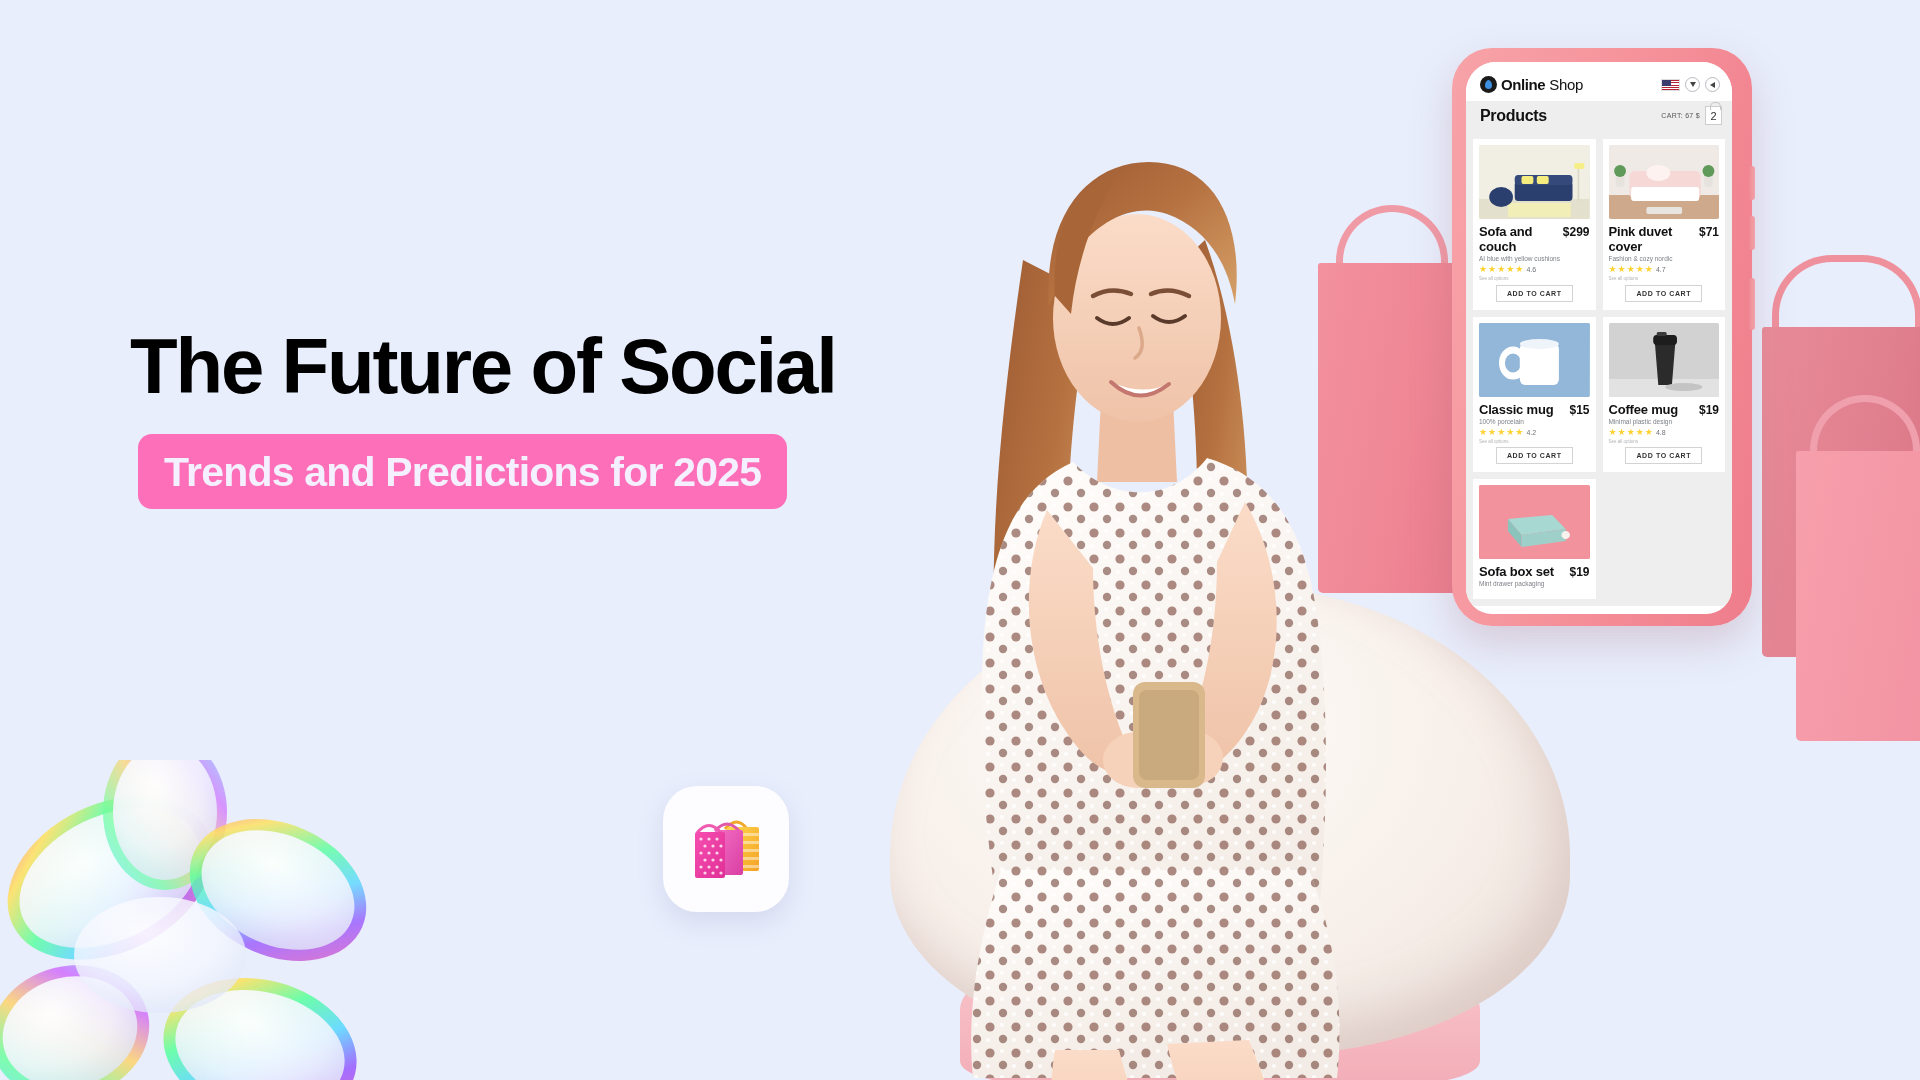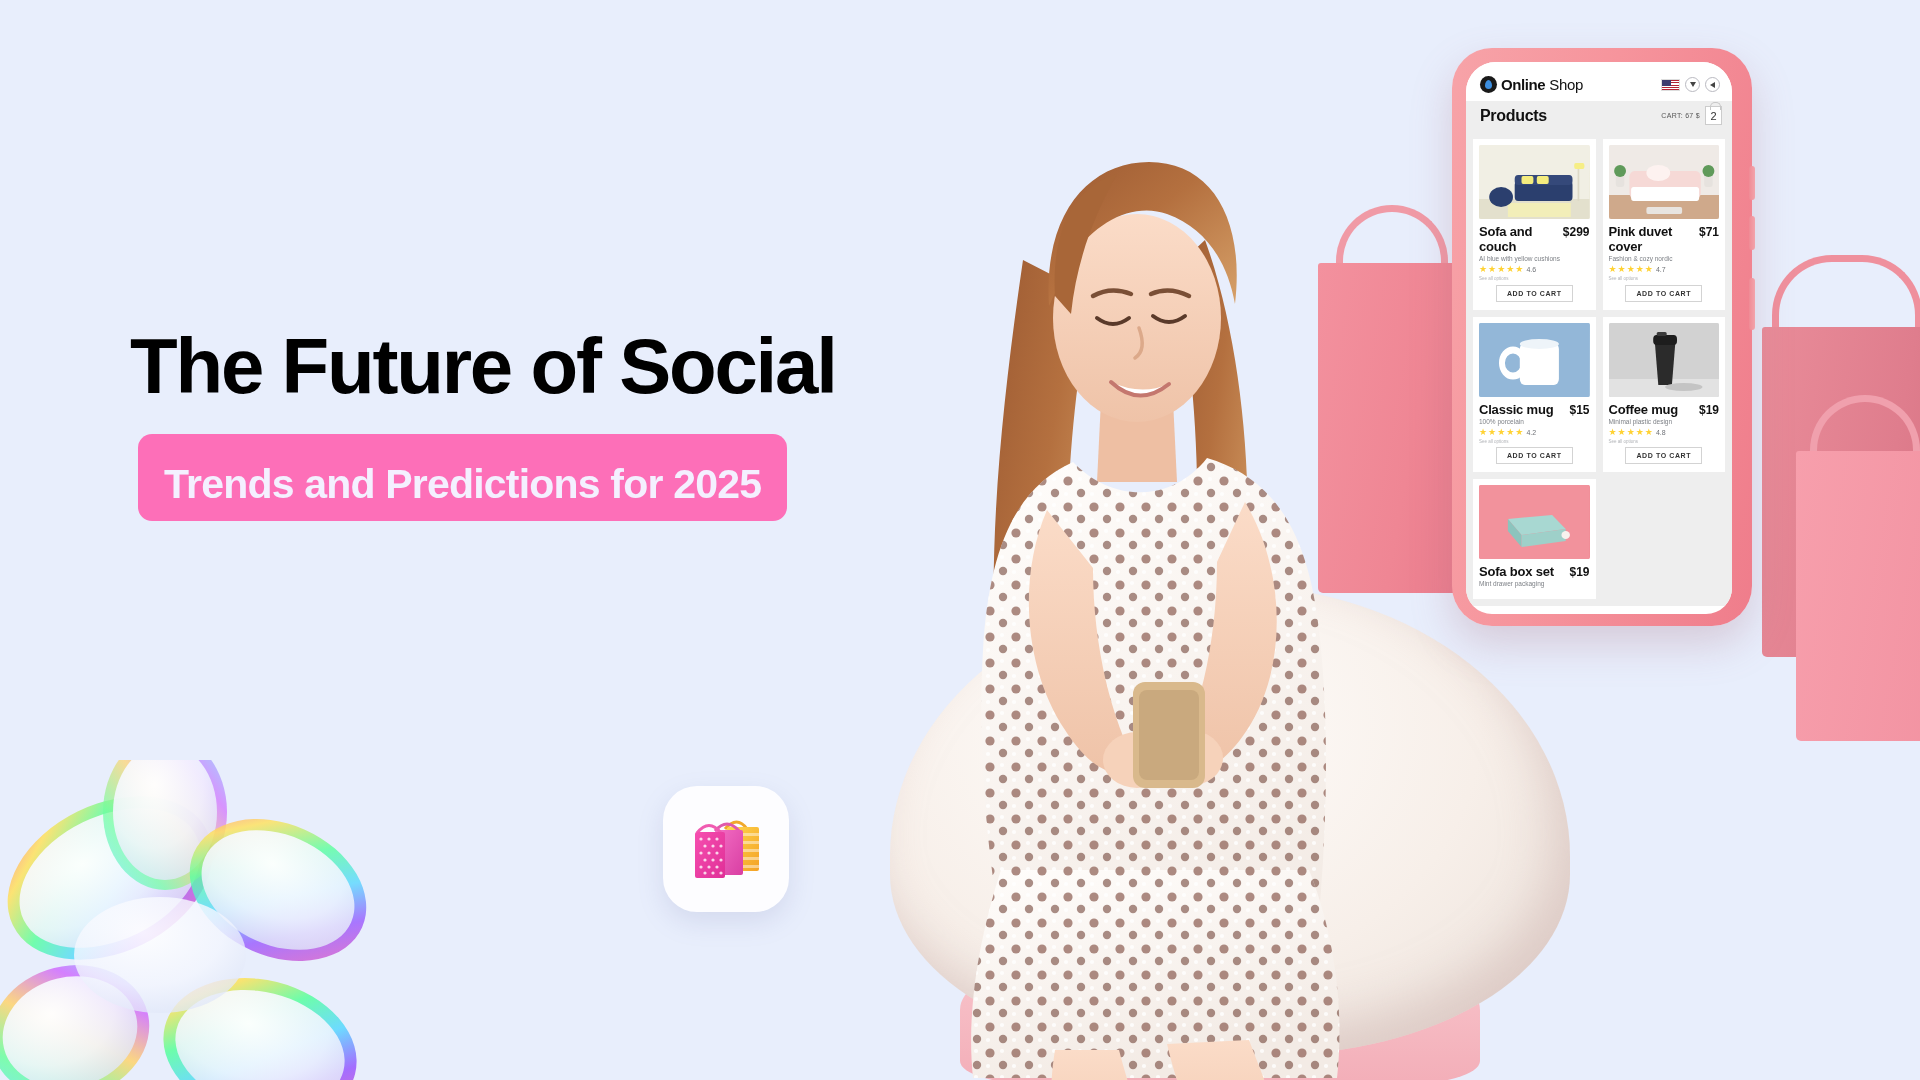--- a/index.html
+++ b/index.html
@@ -25,21 +25,21 @@
     color:#000;
     font-stretch:condensed;
   }
   #headline .hl-line { display:block; white-space:nowrap; }
   #headline .hl-line-2 { letter-spacing:-1.5px; }
 
   #subtitle-banner {
     margin-top:26px;
     background:#fd6fb8;
     border-radius:14px;
-    padding:30px 26px 16px 26px;
+    padding:18px 26px 16px 26px;
     display:inline-block;
     margin-left:8px;
   }
   #subtitle-text {
     font-size:41px;
     font-weight:bold;
     color:#f4f0ff;
     letter-spacing:-0.8px;
     white-space:nowrap;
     line-height:1;

